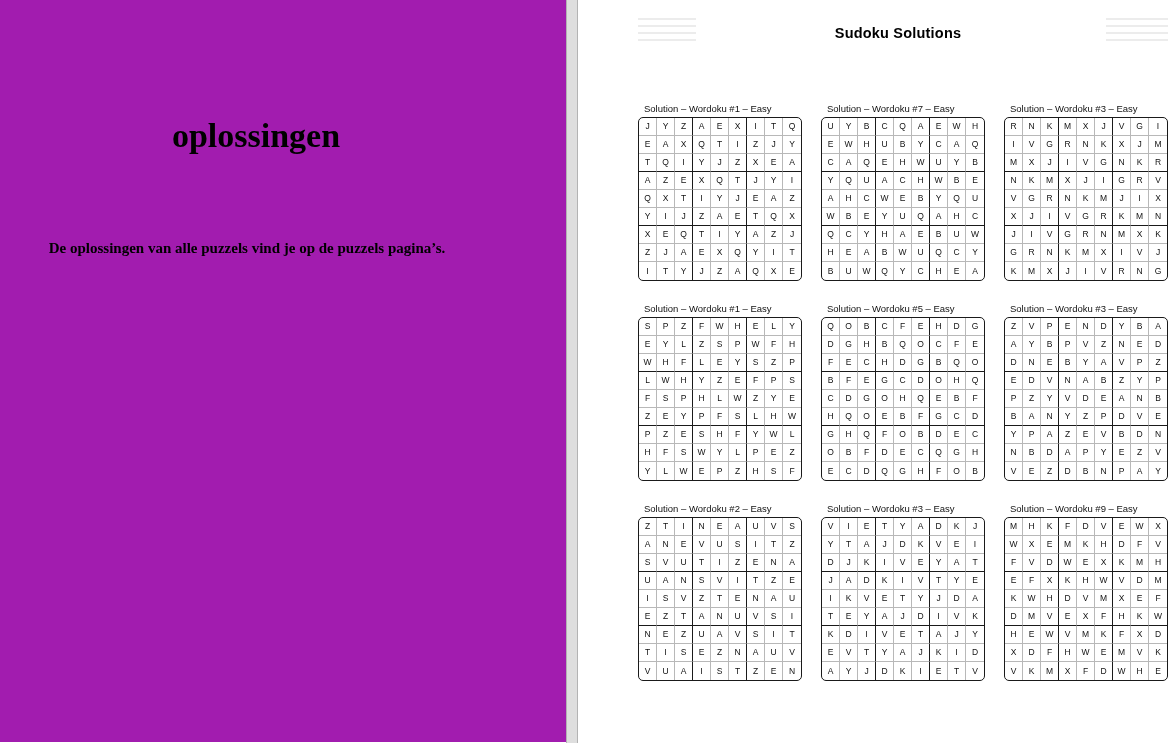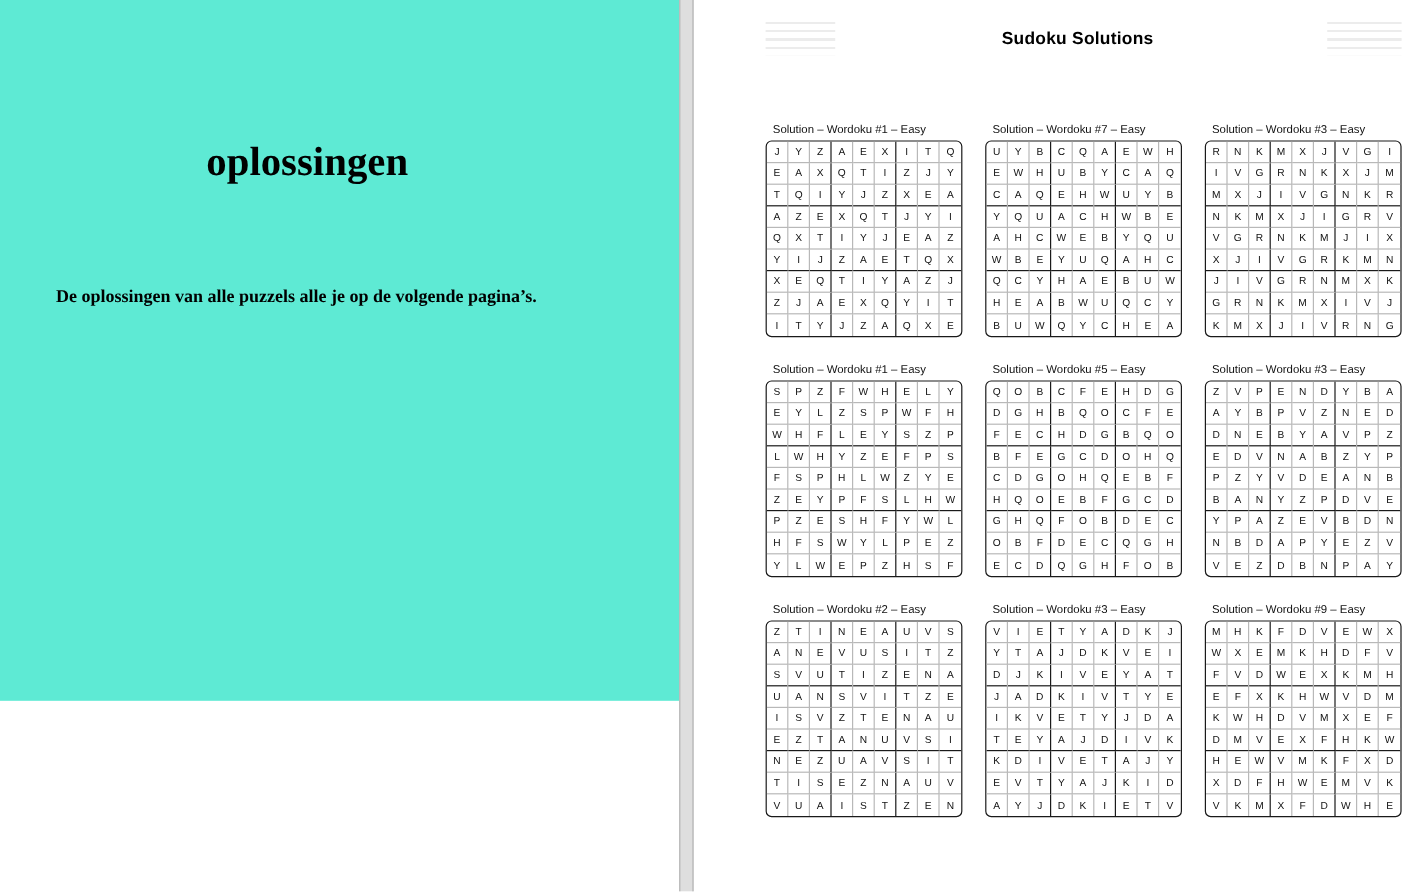--- a/index.html
+++ b/index.html
@@ -2,21 +2,21 @@
 <html><head>
 <meta charset="utf-8">
 <style>
   html,body { margin:0; padding:0; }
   body {
     width:1170px; height:743px; position:relative; overflow:hidden;
     background:#ffffff; font-family:"Liberation Sans", sans-serif;
   }
 
   
-  .left-page  { position:absolute; left:0;   top:0; width:566px; height:584px; background:#5eead4; }
+  .left-page  { position:absolute; left:0;   top:0; width:566px; height:742px; background:#a21caf; }
   .page-gutter{ position:absolute; left:566px; top:0; width:12px; height:743px;
                 background:#dedede; border-left:1px solid #b3b3b3; border-right:1px solid #b3b3b3;
                 box-sizing:border-box; }
   .right-page { position:absolute; left:602px; top:0; width:592px; height:743px; background:#fff; }
 
   
   .doc-title {
     position:absolute; top:117px; left:0; width:512px; text-align:center;
     font-family:"Liberation Serif", serif; font-weight:bold; font-size:34px; color:#000;
   }
@@ -59,21 +59,21 @@
   .cell.cr { border-right:1.5px solid #1a1a1a; }
   .cell.cb { border-bottom:1.5px solid #1a1a1a; }
   .cell.lc { border-right:none; }
   .cell.lr { border-bottom:none; }
 </style>
 </head>
 <body>
 
 <div class="left-page">
   <div class="doc-title">oplossingen</div>
-  <div class="doc-subtitle">De oplossingen van alle puzzels alle je op de volgende pagina’s.</div>
+  <div class="doc-subtitle">De oplossingen van alle puzzels vind je op de puzzels pagina’s.</div>
 </div>
 
 <div class="page-gutter"></div>
 
 <div class="right-page">
   <div class="deco deco-left"></div>
   <div class="deco deco-right"></div>
   <div class="solutions-header">Sudoku Solutions</div>
   <div class="grids">
       <div class="grid-block">

